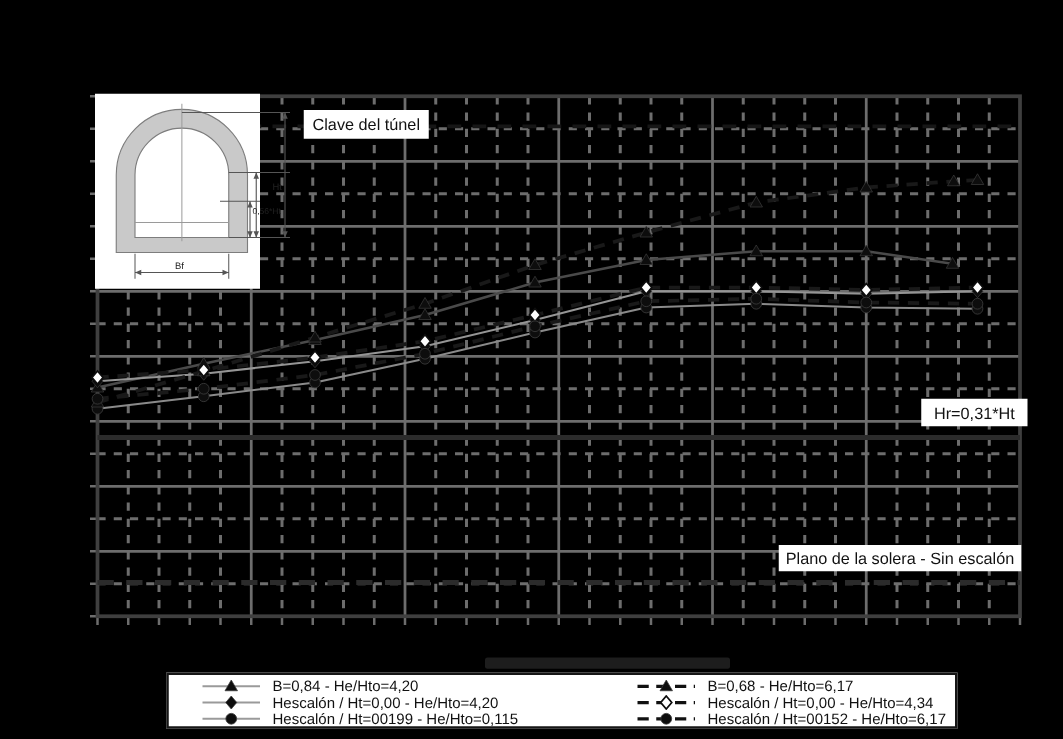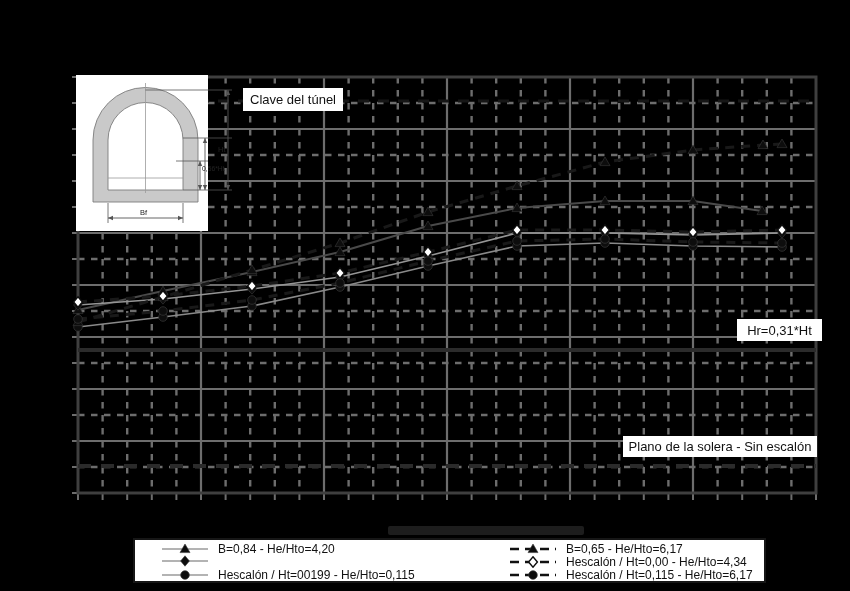--- a/index.html
+++ b/index.html
@@ -249,29 +249,30 @@
             <line x1="1" y1="6" x2="47" y2="6" stroke="#9a9a9a" stroke-width="1.5"></line>
             <polygon points="24,1 19,9.6 29,9.6" fill="#0d0d0d" stroke="#3a3a3a" stroke-width="0.6"></polygon>
           </svg>
           <span class="legend-label">B=0,84 - He/Hto=4,20</span>
         </div>
         <div class="legend-cell c2">
           <svg width="48" height="12" class="legend-sample">
             <line x1="1" y1="6" x2="47" y2="6" stroke="#111" stroke-width="2.6" stroke-dasharray="9 6"></line>
             <polygon points="24,1 19,9.6 29,9.6" fill="#0d0d0d" stroke="#3a3a3a" stroke-width="0.6"></polygon>
           </svg>
-          <span class="legend-label">B=0,65 - He/Hto=6,17</span>
+          <span class="legend-label">B=0,68 - He/Hto=6,17</span>
         </div>
       </div>
       <div class="legend-row">
         <div class="legend-cell">
           <svg width="48" height="12" class="legend-sample">
             <line x1="1" y1="6" x2="47" y2="6" stroke="#9a9a9a" stroke-width="1.5"></line>
             <polygon points="24,0.7999999999999998 28.4,6 24,11.2 19.6,6" fill="#0d0d0d" stroke="#3a3a3a" stroke-width="0.6"></polygon>
           </svg>
+          <span class="legend-label">Hescalón / Ht=0,00 - He/Hto=4,20</span>
         </div>
         <div class="legend-cell c2">
           <svg width="48" height="12" class="legend-sample">
             <line x1="1" y1="6" x2="47" y2="6" stroke="#111" stroke-width="2.6" stroke-dasharray="9 6"></line>
             <polygon points="24,0.7999999999999998 28.4,6 24,11.2 19.6,6" fill="#fff" stroke="#0d0d0d" stroke-width="1.4"></polygon>
           </svg>
           <span class="legend-label">Hescalón / Ht=0,00 - He/Hto=4,34</span>
         </div>
       </div>
       <div class="legend-row">
@@ -280,18 +281,18 @@
             <line x1="1" y1="6" x2="47" y2="6" stroke="#9a9a9a" stroke-width="1.5"></line>
             <circle cx="24" cy="6" r="4.3" fill="#0d0d0d" stroke="#3a3a3a" stroke-width="0.7"></circle>
           </svg>
           <span class="legend-label">Hescalón / Ht=00199 - He/Hto=0,115</span>
         </div>
         <div class="legend-cell c2">
           <svg width="48" height="12" class="legend-sample">
             <line x1="1" y1="6" x2="47" y2="6" stroke="#111" stroke-width="2.6" stroke-dasharray="9 6"></line>
             <circle cx="24" cy="6" r="4.3" fill="#0d0d0d" stroke="#3a3a3a" stroke-width="0.7"></circle>
           </svg>
-          <span class="legend-label">Hescalón / Ht=0,115 - He/Hto=6,17</span>
+          <span class="legend-label">Hescalón / Ht=00152 - He/Hto=6,17</span>
         </div>
       </div>
     </div>
 
 </div>
 
 </body></html>

